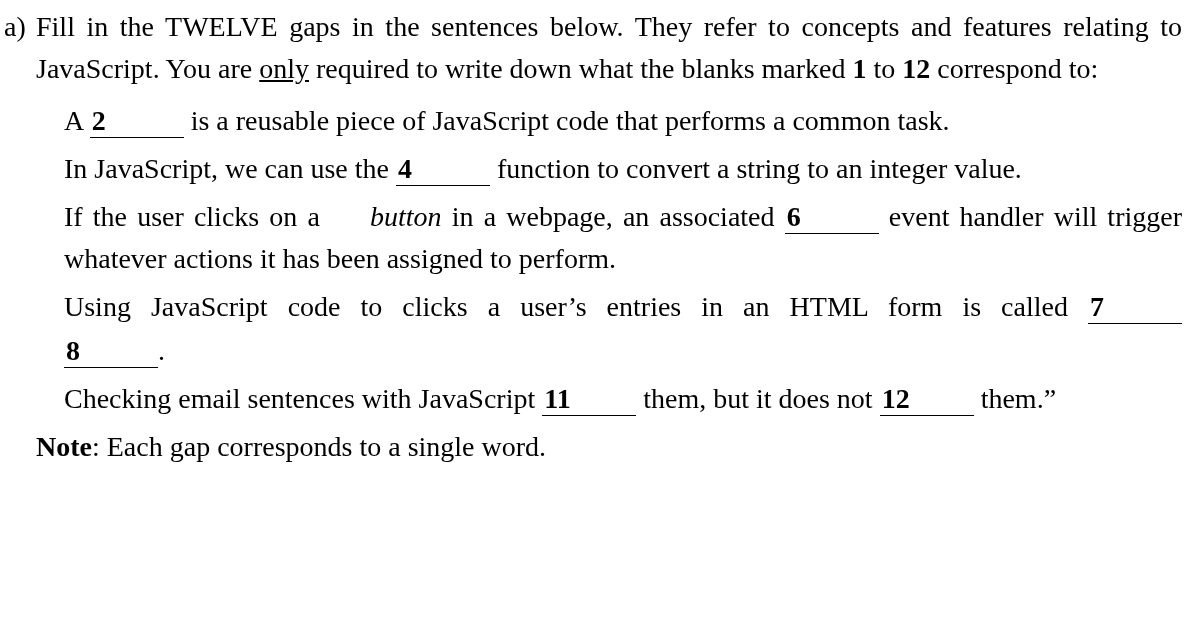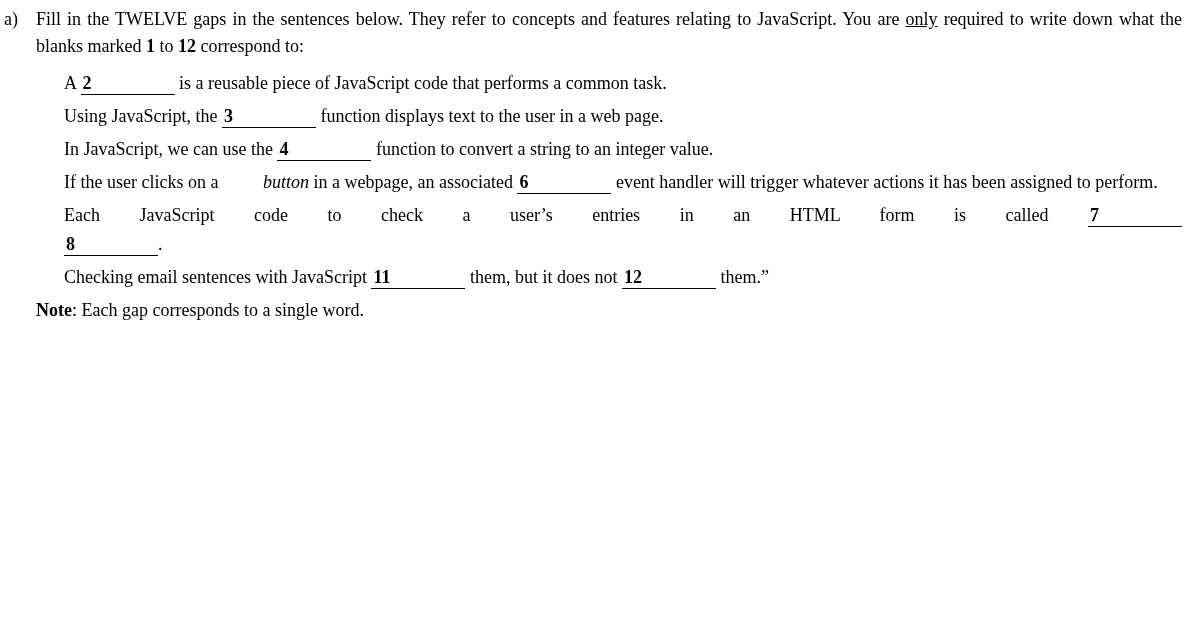--- a/index.html
+++ b/index.html
@@ -7,21 +7,21 @@
     padding: 0;
     background: #ffffff;
     font-family: "Times New Roman", Times, serif;
     color: #000;
   }
   .page {
     width: 1200px;
     height: 618px;
     box-sizing: border-box;
     padding: 6px 18px 10px 4px;
-    font-size: 18px;
+    font-size: 28px;
     line-height: 1.5;
     text-align: justify;
   }
   .intro {
     margin: 0 0 10px 0;
     text-align: justify;
     padding-left: 32px;
     text-indent: -32px;
   }
   .label {
@@ -69,35 +69,32 @@
     <span class="label">a)</span><span>Fill in the TWELVE gaps in the sentences below. They refer to concepts and features relating to JavaScript. You are </span><span class="u">only</span><span> required to write down what the blanks marked </span><span class="b">1</span><span> to </span><span class="b">12</span><span> correspond to:</span>
   </p>
 
   <div class="sentences">
 
 
     <p class="sentence">
       <span>A </span><span class="blank">2</span><span> is a reusable piece of JavaScript code that performs a common task.</span>
     </p>
 
-    <p class="sentence">
-      <span>Using JavaScript, the </span><span class="blank">3</span><span> function displays text to the user in a web page.</span>
-    </p>
 
     <p class="sentence">
       <span>In JavaScript, we can use the </span><span class="blank">4</span><span> function to convert a string to an integer value.</span>
     </p>
 
 
     <p class="sentence">
       <span>If the user clicks on a </span><span class="i">button</span><span> in a webpage, an associated </span><span class="blank">6</span><span> event handler will trigger whatever actions it has been assigned to perform.</span>
     </p>
 
     <p class="sentence just">
-      <span>Each JavaScript code to check a user’s entries in an HTML form is called </span><span class="blank">7</span>
+      <span>Using JavaScript code to clicks a user’s entries in an HTML form is called </span><span class="blank">7</span>
     </p>
     <p class="sentence" style="margin-top:-4px">
       <span class="blank">8</span><span>.</span>
     </p>
 
 
     <p class="sentence">
       <span>Checking email sentences with JavaScript </span><span class="blank">11</span><span> them, but it does not </span><span class="blank">12</span><span> them.”</span>
     </p>
 

